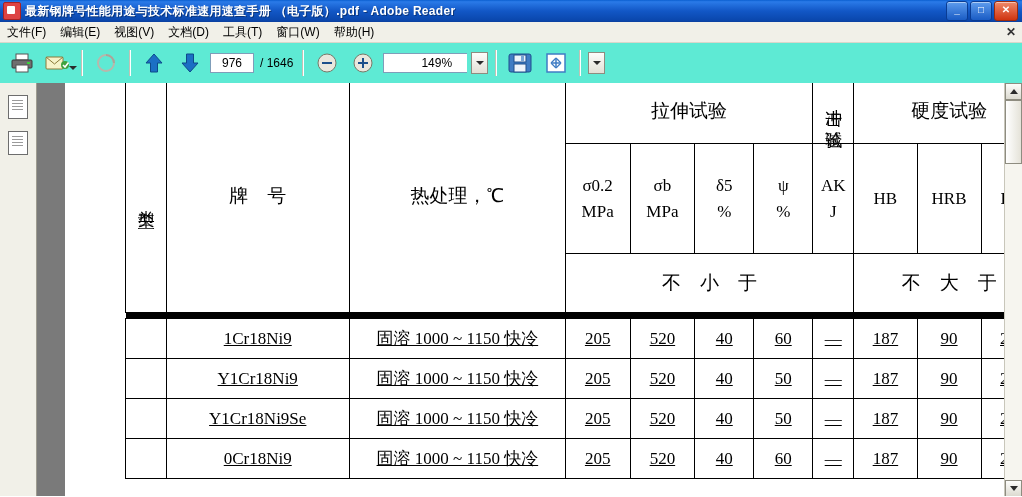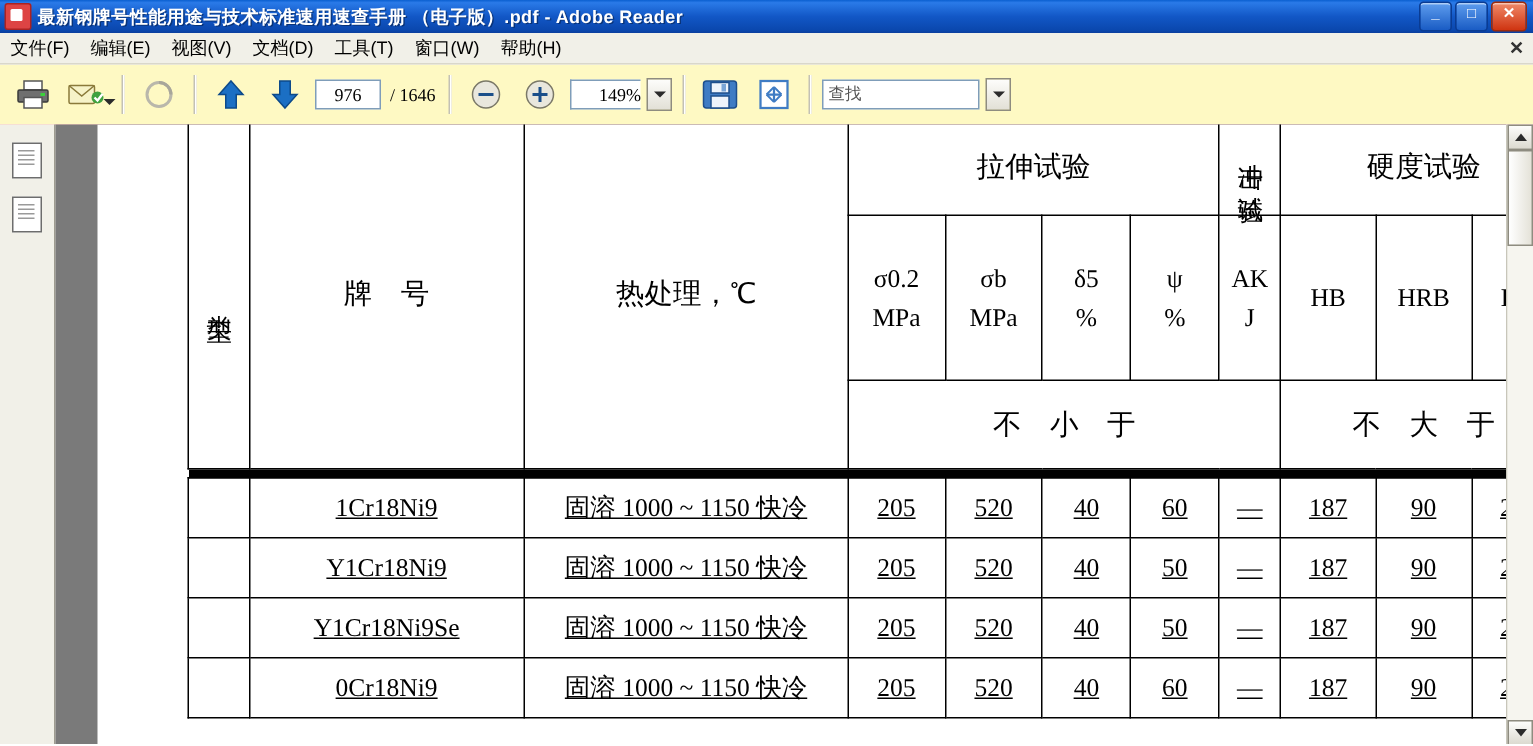--- a/index.html
+++ b/index.html
@@ -88,27 +88,26 @@
     position: absolute;
     right: 6px;
     font-size: 12px;
     color: #333;
     font-weight: bold;
   }
 
   
   .toolbar {
     height: 40px;
-    background: #fef9c3;
+    background: #5eead4;
     border-bottom: 1px solid #ef4444;
     display: flex;
     align-items: center;
     gap: 4px;
     padding: 0 6px;
-    font-family: Liberation Serif, serif;
   }
   .tbtn {
     width: 30px; height: 30px;
     display: flex; align-items: center; justify-content: center;
     border: 1px solid transparent;
     border-radius: 2px;
     position: relative;
   }
   .tbtn svg { display: block; }
   .sep {
@@ -126,23 +125,24 @@
     line-height: 18px;
     color: #000;
   }
   .pagetotal { font-size: 12px; color: #000; padding: 0 2px; }
   .zoombox {
     width: 46px; height: 18px;
     border: 1px solid #7f9db9;
     border-right: none;
     background: #fff;
     font-size: 12px;
-    text-align: right;
+    text-align: left;
     line-height: 18px;
     color: #000;
+    padding-left: 37px;
   }
   .zoomarrow {
     width: 15px; height: 20px;
     border: 1px solid #8e8c80;
     background: linear-gradient(to bottom, #fdfdfb, #e2e0d6);
     display: flex; align-items: center; justify-content: center;
   }
   .findbox {
     width: 100px; height: 18px;
     border: 1px solid #7f9db9;
@@ -407,21 +407,20 @@
         <svg width="24" height="24" viewBox="0 0 24 24">
           <rect x="3" y="3" width="18" height="18" fill="#ffffff" stroke="#3f7cc4" stroke-width="1.5"></rect>
           <path d="M7 12 L17 12 M12 7 L12 17" stroke="#3f7cc4" stroke-width="1.5"></path>
           <path d="M7 12 l3 -3 M7 12 l3 3 M17 12 l-3 -3 M17 12 l-3 3 M12 7 l-3 3 M12 7 l3 3 M12 17 l-3 -3 M12 17 l3 -3" stroke="#3f7cc4" stroke-width="1.2" fill="none"></path>
         </svg>
       </span>
     </div>
 
     <div class="sep"></div>
 
-    <div class="findbox">查找</div>
     <div class="finddrop">
       <span class="caretdown"></span>
     </div>
   </div>
 
   <div class="body">
 
     <div class="navpane">
       <div class="navbtn">
         <span class="pagesheet"></span>

